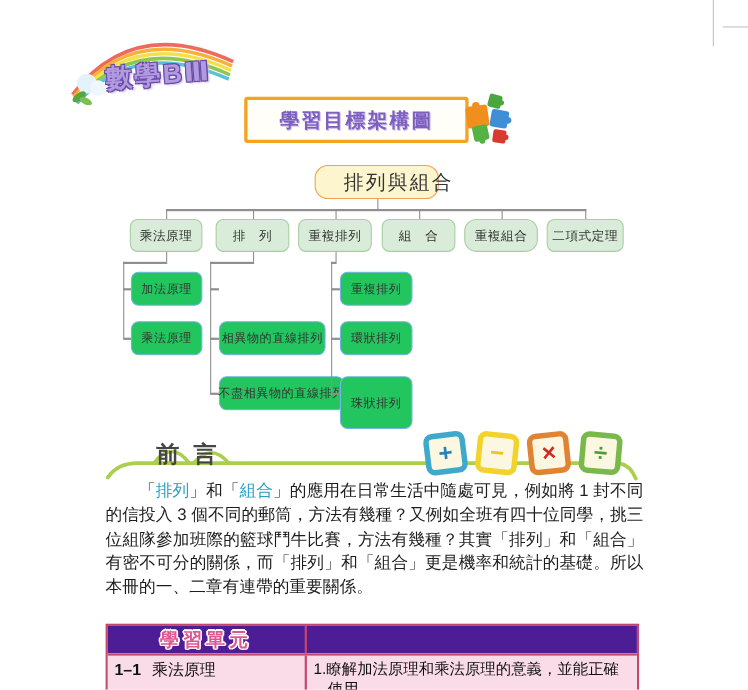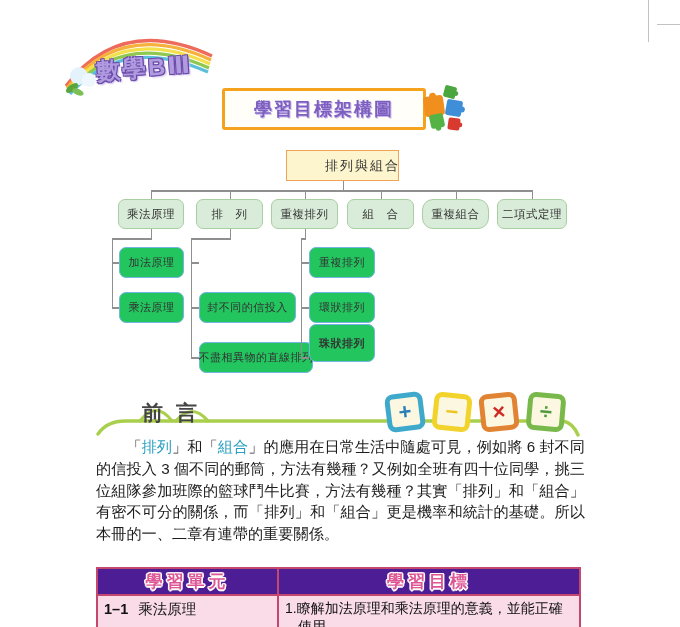--- a/index.html
+++ b/index.html
@@ -17,21 +17,21 @@
   
   #title-banner{position:absolute;left:222px;top:88px;width:198px;height:36px;
     background:#fffef8;border:3px solid #f5a31f;border-radius:3px;
     display:flex;align-items:center;justify-content:center;}
   #title-banner span{font-size:18px;font-weight:bold;color:#7d5fc0;letter-spacing:2px;
     text-shadow:1px 1px 0 #c9b8ec;}
 
   
   .box{position:absolute;border-radius:7px;display:flex;align-items:center;justify-content:center;
        font-size:11.5px;color:#333;letter-spacing:.5px;box-sizing:border-box;white-space:nowrap;}
-  .root-box{background:#fdf5cd;border:1.5px solid #f0a258;font-size:13px;letter-spacing:2px;border-radius:0;padding-left:40px;}
+  .root-box{background:#fdf5cd;border:1.5px solid #f0a258;font-size:18px;letter-spacing:2px;border-radius:12px;padding-left:40px;}
   .lv2{background:#d9ecd9;border:1.5px solid #a8cfa0;}
   .lv3{background:#22c55e;border:1.6px solid #76b4e4;font-size:11px;}
   .hline,.vline{position:absolute;background:#8f8f8f;}
   .hline{height:1.5px;} .vline{width:1.5px;}
 
   
   #preface-heading{position:absolute;left:142px;top:399px;font-size:21px;font-weight:bold;
     color:#454545;display:flex;gap:13px;}
   .op-icon{position:absolute;top:393px;width:28px;height:28px;border-radius:8px;
     background:#fcf7e0;display:flex;align-items:center;justify-content:center;
@@ -127,32 +127,32 @@
   <div class="hline" style="left:111.5px;top:307px;width:8.5px;"></div>
   <div class="box lv3" style="left:119px;top:247px;width:65px;height:31px;">加法原理</div>
   <div class="box lv3" style="left:119px;top:292px;width:65px;height:31px;">乘法原理</div>
 
   <div class="vline" style="left:229.5px;top:229px;height:9px;"></div>
   <div class="hline" style="left:190.5px;top:238px;width:40.5px;"></div>
   <div class="vline" style="left:190.5px;top:238px;height:120px;"></div>
   <div class="hline" style="left:190.5px;top:262px;width:8.5px;"></div>
   <div class="hline" style="left:190.5px;top:307px;width:8.5px;"></div>
   <div class="hline" style="left:190.5px;top:357px;width:8.5px;"></div>
-  <div class="box lv3" style="left:199px;top:292px;width:97px;height:31px;">封不同的信投入</div>
+  <div class="box lv3" style="left:199px;top:292px;width:97px;height:31px;">相異物的直線排列</div>
   <div class="box lv3" style="left:199px;top:342px;width:114px;height:31px;">不盡相異物的直線排列</div>
 
   <div class="vline" style="left:304.5px;top:229px;height:9px;"></div>
   <div class="hline" style="left:300.5px;top:238px;width:5.5px;"></div>
   <div class="vline" style="left:300.5px;top:238px;height:120px;"></div>
   <div class="hline" style="left:300.5px;top:262px;width:8.5px;"></div>
   <div class="hline" style="left:300.5px;top:307px;width:8.5px;"></div>
   <div class="hline" style="left:300.5px;top:357px;width:8.5px;"></div>
   <div class="box lv3" style="left:309px;top:247px;width:66px;height:31px;">重複排列</div>
   <div class="box lv3" style="left:309px;top:292px;width:66px;height:31px;text-align:center;">環狀排列</div>
-  <div class="box lv3" style="left:309px;top:324px;width:66px;height:38px;font-weight:bold;">珠狀排列</div>
+  <div class="box lv3" style="left:309px;top:342px;width:66px;height:48px;">珠狀排列</div>
 
   <svg width="488" height="50" viewBox="0 0 488 50" style="position:absolute;left:95px;top:390px;">
     <path d="M3,44 Q12,31 30,31 L468,31 Q478,33 483,45" fill="none" stroke="#a9cf4d" stroke-width="3.4" stroke-linecap="round"></path>
     <path d="M45,31 Q61,10 77,31" fill="none" stroke="#a9cf4d" stroke-width="3.2" stroke-linecap="round"></path>
     <path d="M81,31 Q97,12 113,31" fill="none" stroke="#a9cf4d" stroke-width="3.2" stroke-linecap="round"></path>
   </svg>
   <div id="preface-heading">
     <span>前</span>
     <span>言</span>
   </div>
@@ -162,26 +162,25 @@
   <div class="op-icon" style="left:433px;border:5px solid #f1d32b;color:#eec51e;transform:rotate(6deg);">
       <span>−</span>
     </div>
   <div class="op-icon" style="left:480px;border:5px solid #e08434;color:#cf2b24;transform:rotate(-6deg);">
       <span>×</span>
     </div>
   <div class="op-icon" style="left:527px;border:5px solid #79b84b;color:#4f9a3d;transform:rotate(5deg);">
       <span>÷</span>
     </div>
 
-  <p id="preface-paragraph"><span>「</span><span class="teal">排列</span><span>」和「</span><span class="teal">組合</span><span>」的應用在日常生活中隨處可見，例如將 6 封不同的信投入 3 個不同的郵筒，方法有幾種？又例如全班有四十位同學，挑三位組隊參加班際的籃球鬥牛比賽，方法有幾種？其實「排列」和「組合」有密不可分的關係，而「排列」和「組合」更是機率和統計的基礎。所以本冊的一、二章有連帶的重要關係。</span></p>
+  <p id="preface-paragraph"><span>「</span><span class="teal">排列</span><span>」和「</span><span class="teal">組合</span><span>」的應用在日常生活中隨處可見，例如將 1 封不同的信投入 3 個不同的郵筒，方法有幾種？又例如全班有四十位同學，挑三位組隊參加班際的籃球鬥牛比賽，方法有幾種？其實「排列」和「組合」有密不可分的關係，而「排列」和「組合」更是機率和統計的基礎。所以本冊的一、二章有連帶的重要關係。</span></p>
 
   <div id="objectives-table">
     <div class="thead">
       <div class="th th-unit">學習單元</div>
-      <div class="th th-goal">學習目標</div>
     </div>
     <div class="trow">
       <div class="td-unit">
         <b>1–1</b><span>乘法原理</span>
       </div>
       <div class="td-goal">1.瞭解加法原理和乘法原理的意義，並能正確使用。</div>
     </div>
   </div>
 
 </div>

